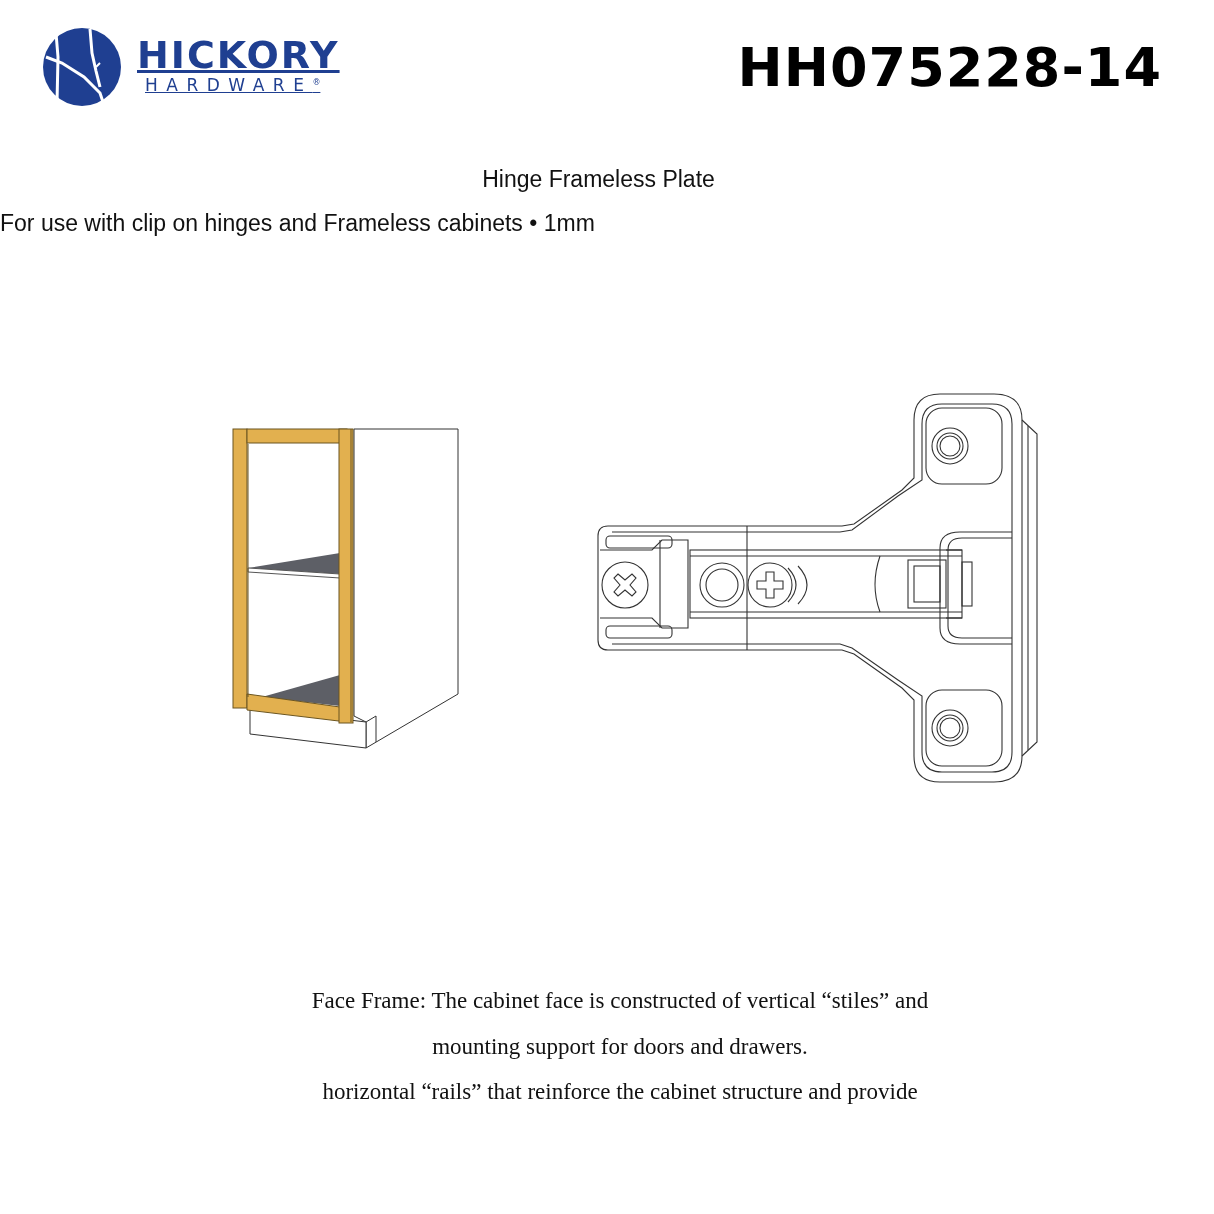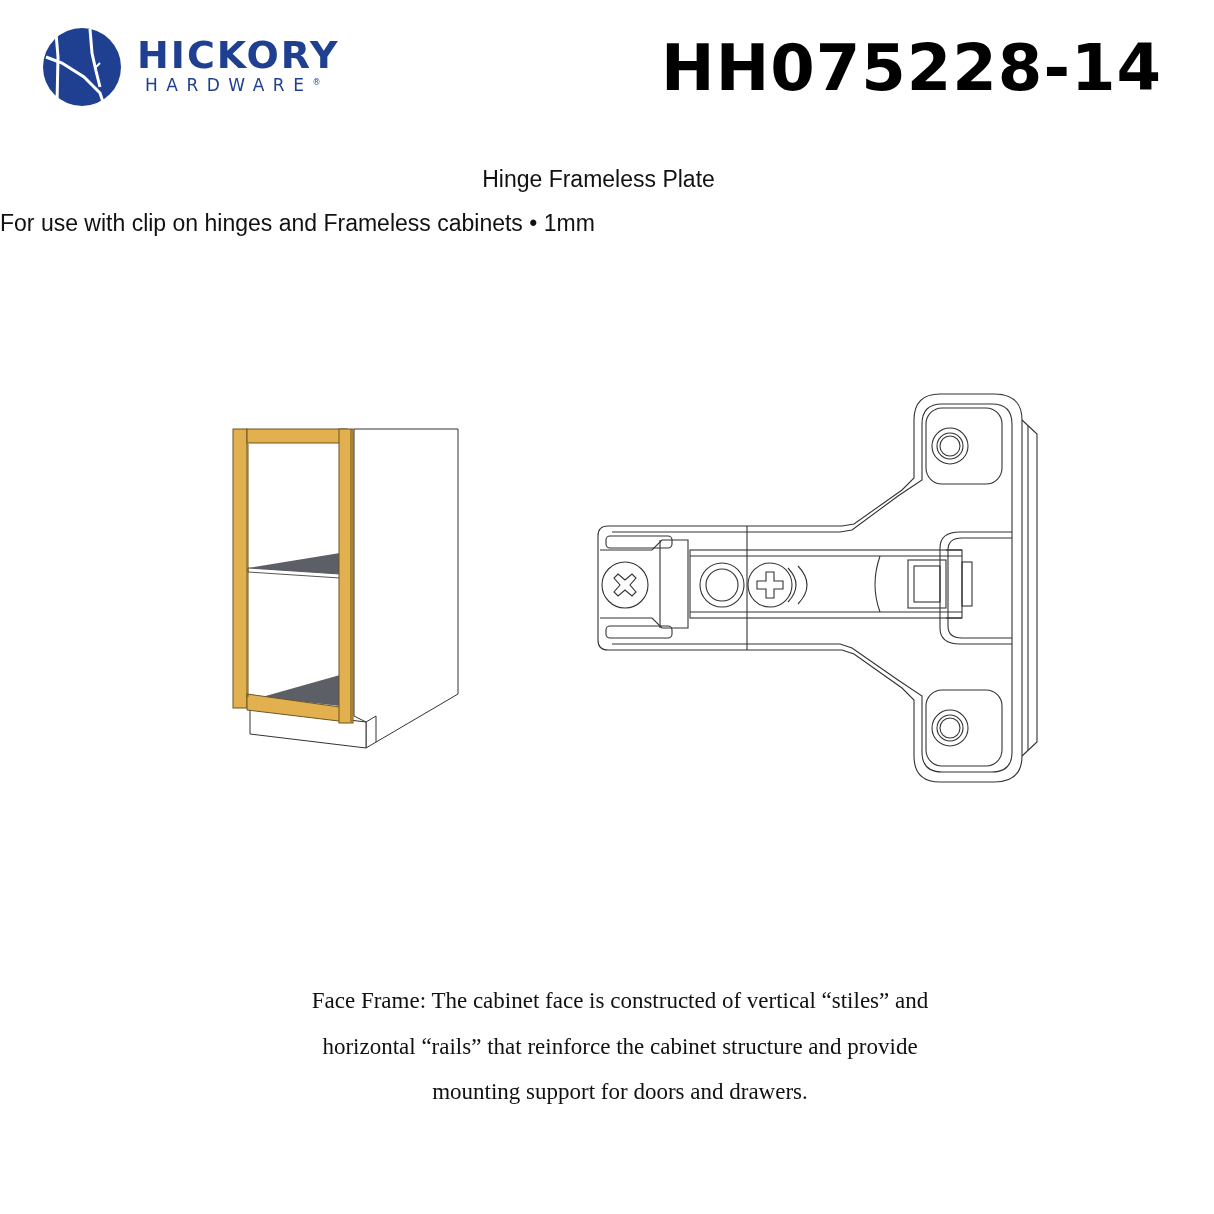--- a/index.html
+++ b/index.html
@@ -1,23 +1,23 @@
 <!DOCTYPE html>
 <html><head>
   <meta charset="utf-8">
   <style>
     html, body { margin: 0; padding: 0; background: #ffffff; }
     body { width: 1214px; height: 1214px; position: relative; overflow: hidden; font-family: "Liberation Sans", sans-serif; color: #111; }
     .logo { position: absolute; left: 42px; top: 27px; width: 290px; height: 80px; }
     .logo-mark { position: absolute; left: 0; top: 0; width: 80px; height: 80px; }
-    .logo-word { position: absolute; left: 95px; top: 8px; color: #1f3f91; }
+    .logo-word { position: absolute; left: 95px; top: 8px; color: #1f3f91; text-decoration: underline; }
     .logo-word .l1 { font-family: "DejaVu Sans", sans-serif; font-weight: bold; font-size: 38px; letter-spacing: 2px; line-height: 40px; }
     .logo-word .l2 { font-family: "DejaVu Sans", sans-serif; font-size: 17px; letter-spacing: 8.5px; line-height: 20px; margin-left: 8px; }
     .logo-word .l2 sup { font-size: 8px; letter-spacing: 0; vertical-align: top; position: relative; top: -2px; }
-    .sku { position: absolute; right: 52px; top: 36px; font-family: "DejaVu Sans", sans-serif; font-weight: bold; font-size: 64px; letter-spacing: 1px; color: #000; line-height: 64px; }
+    .sku { position: absolute; right: 52px; top: 36px; font-family: "DejaVu Sans", sans-serif; font-weight: bold; font-size: 54px; letter-spacing: 1px; color: #000; line-height: 64px; }
     .title { position: absolute; left: 0; width: 1197px; top: 166px; text-align: center; font-size: 23px; color: #111; }
     .subtitle { position: absolute; left: 0; width: 1197px; top: 210px; text-align: left; font-size: 23px; color: #111; }
     .cabinet { position: absolute; left: 228px; top: 422px; width: 240px; height: 336px; }
     .hinge { position: absolute; left: 592px; top: 390px; width: 446px; height: 396px; }
     .desc { position: absolute; left: 120px; width: 1000px; top: 978px; text-align: center; font-size: 23px; line-height: 45.5px; color: #111; font-family: Liberation Serif, serif; }
   </style>
 </head>
 <body>
 
 <div class="logo">
@@ -113,15 +113,15 @@
     <rect x="316" y="170" width="38" height="48"></rect>
     <rect x="322" y="176" width="26" height="36"></rect>
     <rect x="370" y="172" width="10" height="44"></rect>
     <line x1="354" y1="160" x2="370" y2="160"></line>
     <line x1="354" y1="228" x2="370" y2="228"></line>
   </g>
 </svg>
 
 <div class="desc">
   <div>Face Frame: The cabinet face is constructed of vertical “stiles” and</div>
+  <div>mounting support for doors and drawers.</div>
   <div>horizontal “rails” that reinforce the cabinet structure and provide</div>
-  <div>mounting support for doors and drawers.</div>
 </div>
 
 </body></html>

